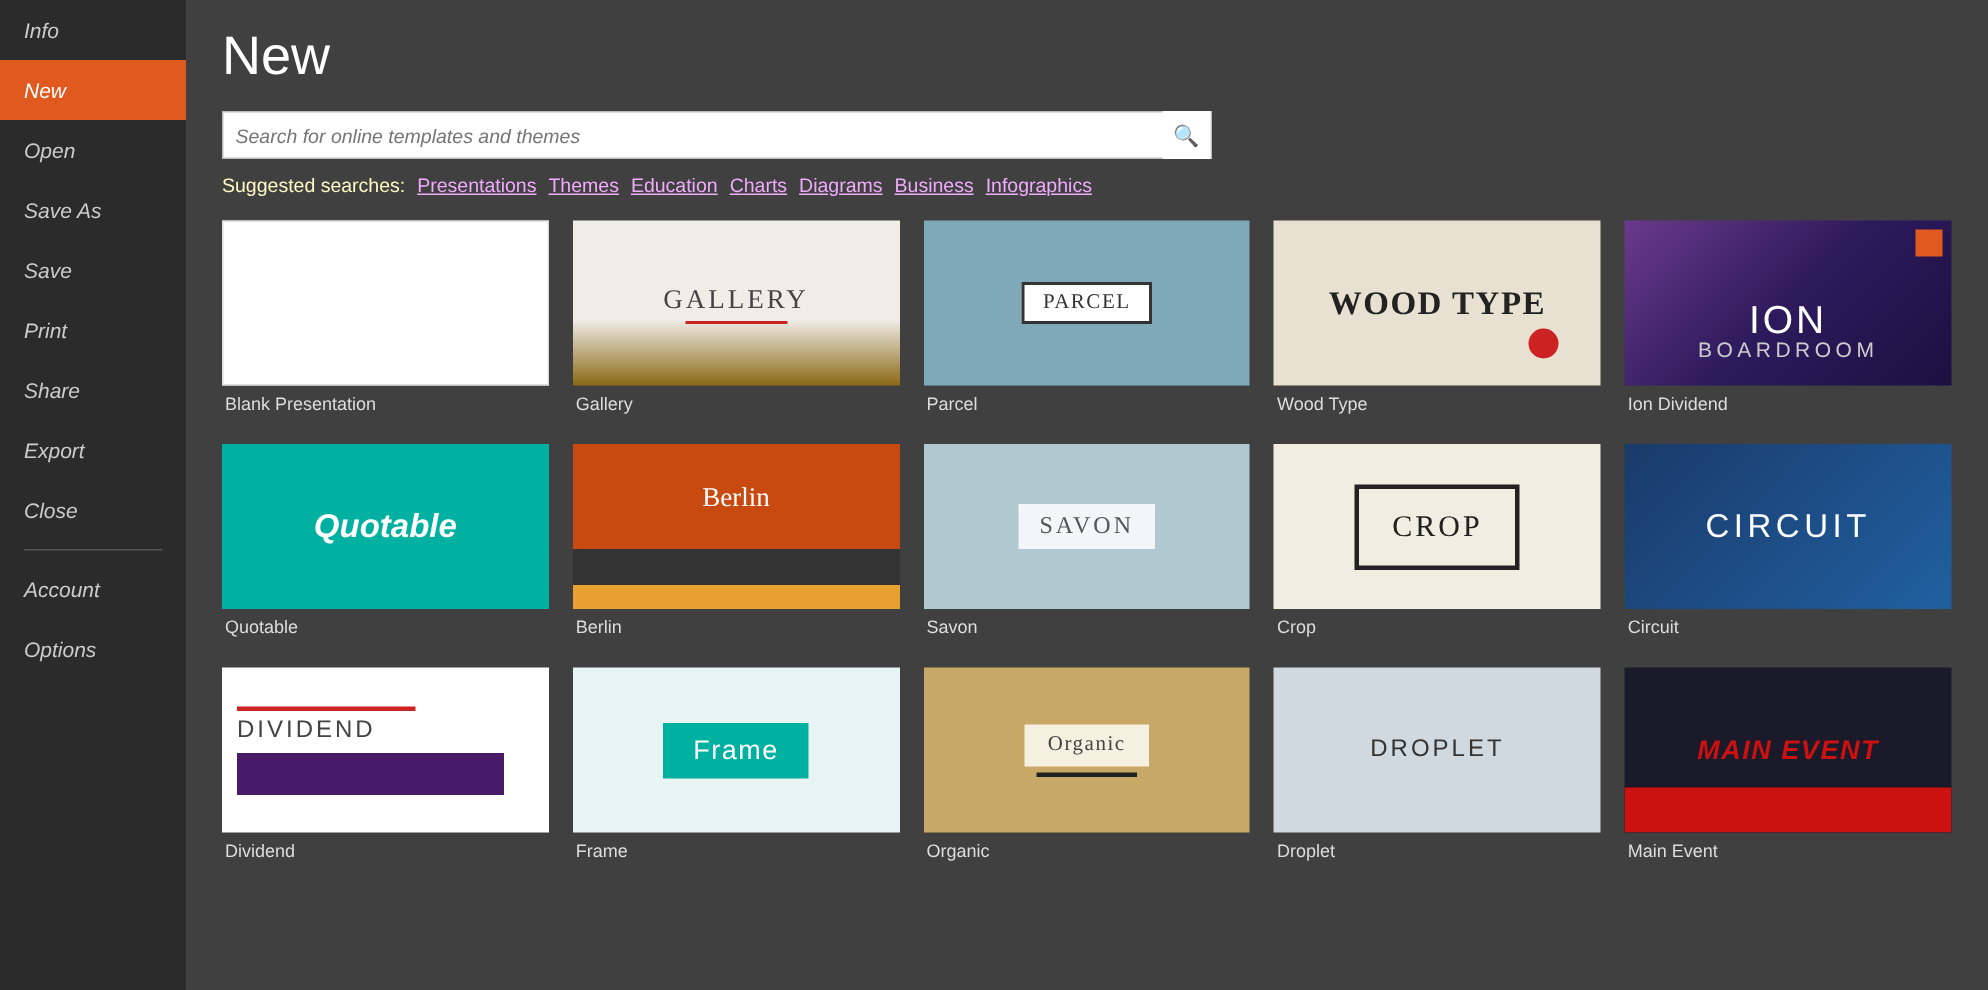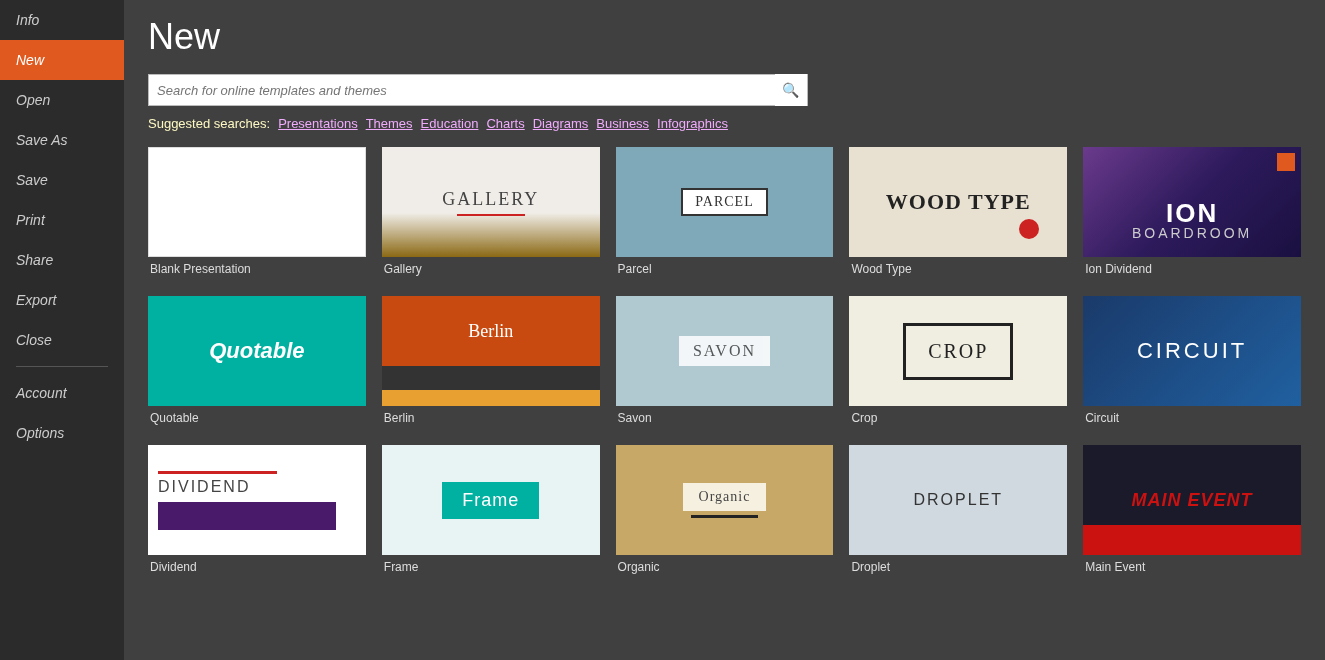--- a/index.html
+++ b/index.html
@@ -172,21 +172,21 @@
       overflow: hidden;
       position: relative;
     }
 
     
     .gallery-text { font-size: 18px; color: #444; font-family: Georgia, serif; letter-spacing: 2px; }
     .gallery-line { width: 70%; height: 2px; background: #cc2222; margin-top: 4px; }
     .parcel-box { border: 2px solid #333; padding: 4px 12px; background: #fff; color: #333; font-size: 14px; font-family: Georgia, serif; letter-spacing: 1px; }
     .wood-type-text { font-size: 22px; font-weight: 900; color: #222; font-family: Georgia, serif; letter-spacing: 1px; text-align: center; line-height: 1.1; }
     .wood-circle { width: 20px; height: 20px; background: #cc2222; border-radius: 50%; position: absolute; bottom: 18px; right: 28px; }
-    .ion-text { font-size: 26px; font-weight: 700; color: #fff; letter-spacing: 2px; margin-top: 34px; }
+    .ion-text { font-size: 26px; font-weight: 400; color: #fff; letter-spacing: 2px; margin-top: 34px; }
     .ion-sub { font-size: 14px; color: #ccc; letter-spacing: 3px; margin-top: -4px; }
     .ion-corner { width: 18px; height: 18px; background: #e05a20; position: absolute; top: 6px; right: 6px; }
     .quotable-text { font-size: 22px; font-weight: 700; color: #fff; font-style: italic; }
     .quotable-arrow { width: 0; height: 0; border-left: 14px solid transparent; border-right: 14px solid transparent; border-top: 14px solid #00b0a0; position: absolute; bottom: 8px; left: 20px; }
     .berlin-text { font-size: 18px; color: #fff; font-family: Georgia, serif; }
     .savon-inner { background: #fff; opacity: 0.85; padding: 6px 14px; }
     .savon-text { font-size: 16px; color: #444; font-family: Georgia, serif; letter-spacing: 2px; }
     .crop-border { border: 3px solid #222; padding: 14px 22px; }
     .crop-text { font-size: 20px; color: #222; font-family: Georgia, serif; letter-spacing: 2px; }
     .circuit-text { font-size: 22px; color: #fff; letter-spacing: 3px; font-weight: 300; }

